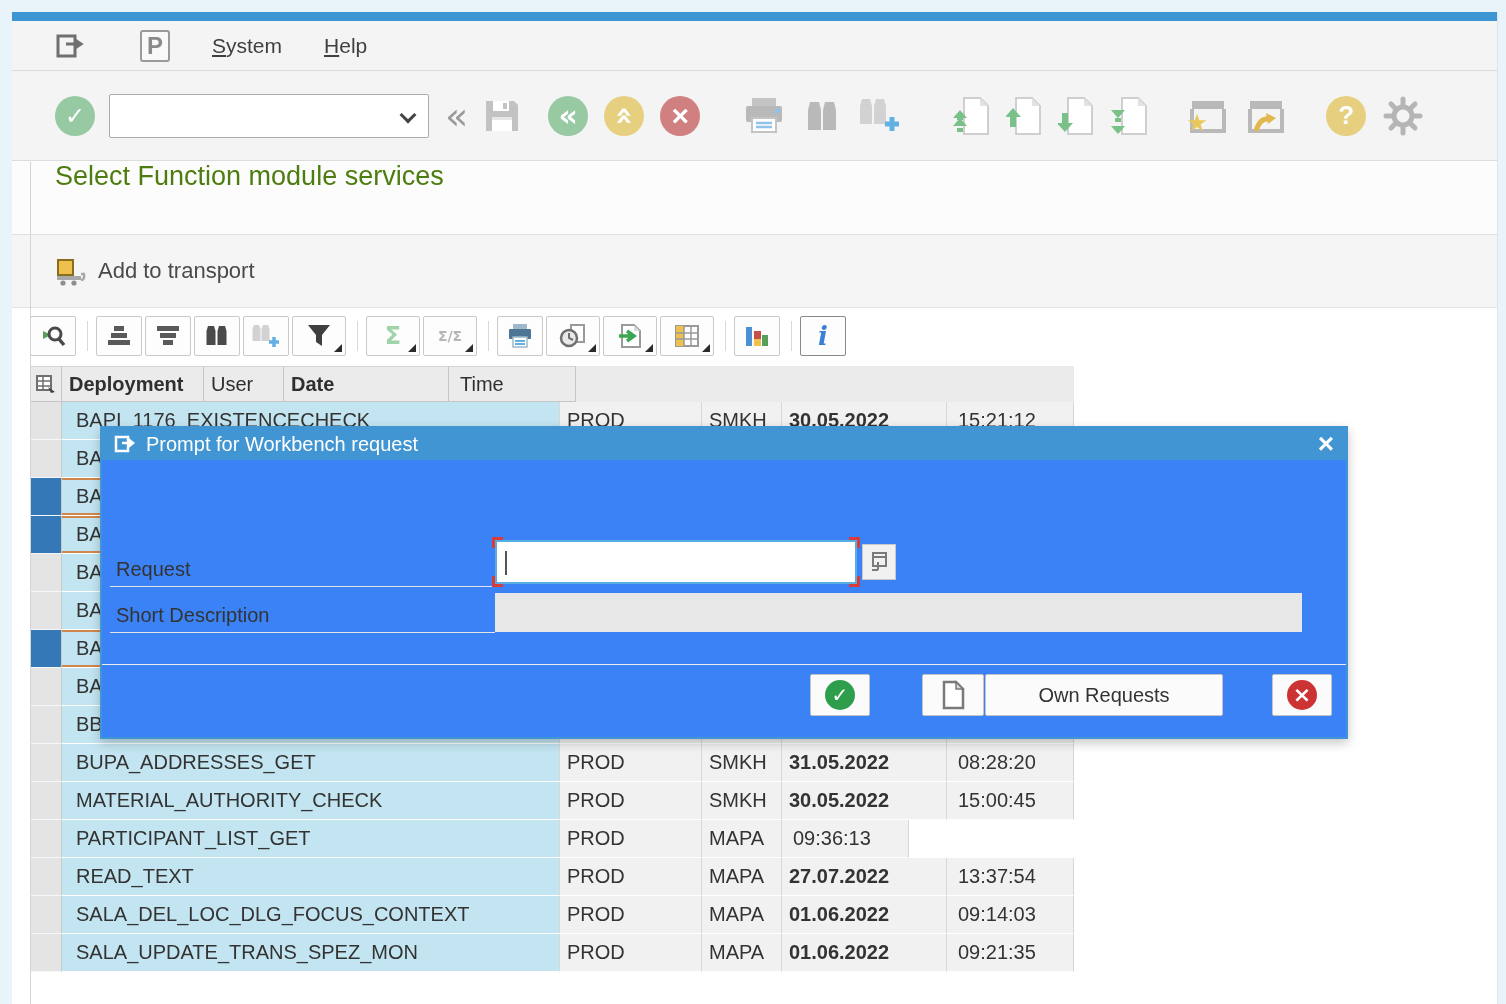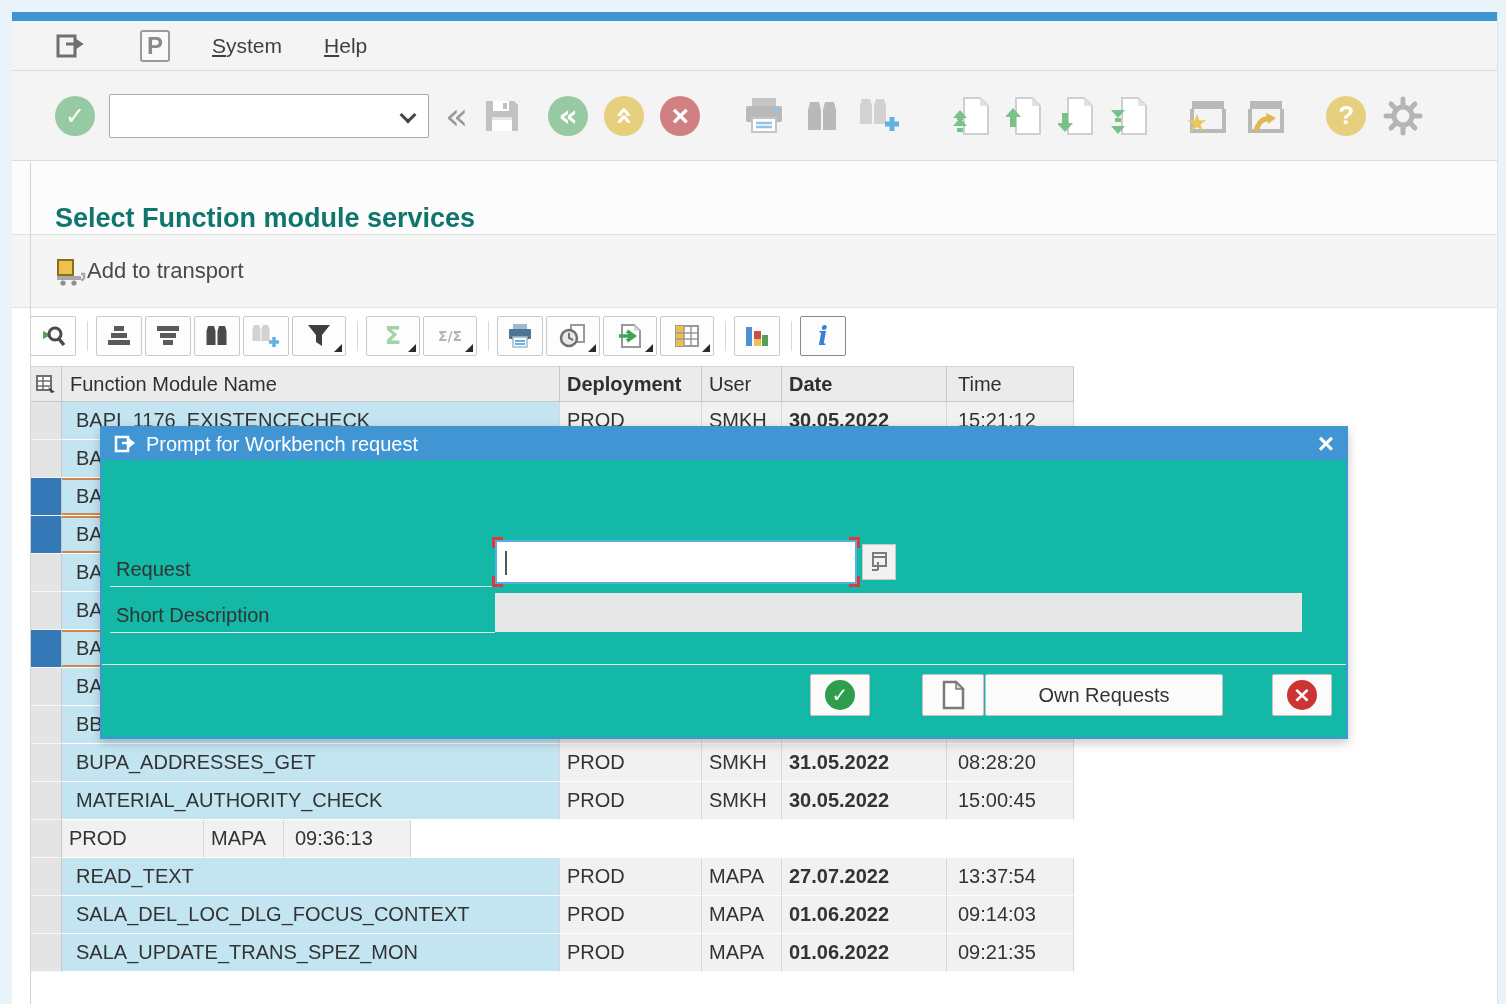--- a/index.html
+++ b/index.html
@@ -27,23 +27,23 @@
   .c-green { background:#97c9a2; }
   .c-yellow { background:#e7cf80; }
   .c-red { background:#d08080; }
   .chev { font-size:30px; line-height:1; font-family:"DejaVu Sans",sans-serif; }
   .combo { margin-left:14px; width:320px; height:44px; background:#fff; border:1px solid #ababab; border-radius:2px; position:relative; }
   .combo .dd { position:absolute; right:14px; top:14px; width:12px; height:12px; border-right:3px solid #444; border-bottom:3px solid #444; transform:rotate(45deg); }
   .tb-gray { color:#9a9a9a; font-size:38px; line-height:1; font-family:"DejaVu Sans",sans-serif; }
   .tbi { display:flex; align-items:center; justify-content:center; }
 
   
-  .screen-title { height:74px; background:#fcfcfc; border-bottom:1px solid #e0e0e0; display:flex; align-items:flex-end; font-size:27px; color:#0f766e; padding-left:43px;font-weight:bold; }
+  .screen-title { height:74px; background:#fcfcfc; border-bottom:1px solid #e0e0e0; display:flex; align-items:flex-start; font-size:27px; color:#4d7c0f; padding-left:43px; }
   .app-toolbar { height:73px; background:#f5f5f5; border-bottom:1px solid #e3e3e3; display:flex; align-items:center; padding-left:43px; font-size:22px; color:#4a4a4a; }
-  .app-btn { display:flex; align-items:center; gap:0; cursor:default; }
+  .app-btn { display:flex; align-items:center; gap:11px; cursor:default; }
 
   
   .content { position:relative; }
   .alv-toolbar { display:flex; align-items:center; height:48px; margin:4px 0 0 18px; }
   .alv-btn { width:46px; height:40px; background:#fdfdfd; border:1px solid #c9c9c9; border-radius:2px; margin-right:3px; position:relative; display:flex; align-items:center; justify-content:center; }
   .alv-btn.wide { width:54px; }
   .alv-sep { width:1px; height:30px; background:#d9d9d9; margin:0 8px; }
   .alv-dd { position:absolute; right:3px; bottom:3px; width:0; height:0; border-left:8px solid transparent; border-bottom:8px solid #2b2b2b; }
   .sigma { font-size:24px; font-weight:bold; color:#9fd3a8; font-family:"DejaVu Sans",sans-serif; }
   .sigma2 { font-size:14px; font-weight:bold; color:#b5b5b5; font-family:"DejaVu Sans",sans-serif; }
@@ -63,21 +63,21 @@
   .w-tim { width:127px; }
   .cell.sel { background:#e4e4e4; border-right:1px solid #c9c9c9; border-bottom:1px solid #f6f6f6; border-left:1px solid #c9c9c9; }
   .cell.name { background:#c3e5f1; border-right:1px solid #d8d8d8; border-bottom:1px solid #fff; padding-left:14px; color:#333; }
   .cell.gray { background:#f1f1f1; border-right:1px solid #d8d8d8; border-bottom:1px solid #fff; padding-left:7px; }
   .cell.tim2 { padding-left:11px; }
   .trow.selected .cell.sel { background:#3478b7; }
   .trow.selected .cell:not(.sel) { box-shadow: inset 0 2px 0 #d0874d, inset 0 -2px 0 #d0874d; }
   .frame-line { position:absolute; left:30px; top:162px; height:842px; width:1px; background:#d4d4d4; }
 
   
-  .dialog { position:absolute; left:100px; top:426px; width:1248px; height:313px; background:#14b8a6; border:2px solid #4195d2; box-shadow:0 4px 10px rgba(0,0,0,.22); }
+  .dialog { position:absolute; left:100px; top:426px; width:1248px; height:313px; background:#3b82f6; border:2px solid #4195d2; box-shadow:0 4px 10px rgba(0,0,0,.22); }
   .dlg-title { height:32px; background:#4195d2; color:#fff; font-size:20px; display:flex; align-items:center; padding-left:12px; gap:10px; position:relative; }
   .dlg-close { position:absolute; right:12px; top:0; height:32px; display:flex; align-items:center; color:#fff; font-size:28px; font-weight:bold; line-height:1; }
   .dlg-label { position:absolute; font-size:20px; color:#333; }
   .u-line { position:absolute; height:1px; background:#e4e4e4; }
   .req-field { position:absolute; left:393px; top:112px; width:362px; height:44px; background:#fff; border:2px solid #58aee0; }
   .caret { position:absolute; left:8px; top:9px; width:2px; height:24px; background:#555; }
   .ck { position:absolute; width:11px; height:11px; }
   .ck.tl { left:-5px; top:-5px; border-left:3px solid #d83b3b; border-top:3px solid #d83b3b; }
   .ck.tr { right:-5px; top:-5px; border-right:3px solid #d83b3b; border-top:3px solid #d83b3b; }
   .ck.bl { left:-5px; bottom:-5px; border-left:3px solid #d83b3b; border-bottom:3px solid #d83b3b; }
@@ -343,21 +343,20 @@
 
     <div class="grid">
       <div class="thead">
         <div class="hcell w-sel" style="justify-content:center;">
           <svg width="22" height="20" viewBox="0 0 22 20">
               <rect x="2" y="2" width="14" height="14" fill="#fff" stroke="#6f6f6f" stroke-width="2"></rect>
               <path d="M2 7 h14 M2 12 h14 M8 2 v14" stroke="#6f6f6f" stroke-width="1.5"></path>
               <path d="M13 13 l7 5 -4 1 z" fill="#3f3f3f"></path>
             </svg>
         </div>
-        <div class="hcell w-name" style="padding-left:8px;">Function Module Name</div>
         <div class="hcell w-dep" style="padding-left:7px;font-weight:bold;">Deployment</div>
         <div class="hcell w-usr" style="padding-left:7px;">User</div>
         <div class="hcell w-dat" style="padding-left:7px;">Date</div>
         <div class="hcell w-tim" style="padding-left:11px;">Time</div>
       </div>
       <div>
           <div class="trow">
             <div class="cell sel w-sel sel"></div>
             <div class="cell name w-name name">BAPI_1176_EXISTENCECHECK</div>
             <div class="cell gray w-dep">PROD</div>
@@ -440,20 +439,21 @@
           <div class="trow">
             <div class="cell sel w-sel sel"></div>
             <div class="cell name w-name name">MATERIAL_AUTHORITY_CHECK</div>
             <div class="cell gray w-dep">PROD</div>
             <div class="cell gray w-usr">SMKH</div>
             <div class="cell gray w-dat">30.05.2022</div>
             <div class="cell gray w-tim tim2">15:00:45</div>
           </div>
           <div class="trow">
             <div class="cell sel w-sel sel"></div>
+            <div class="cell name w-name name">PARTICIPANT_LIST_GET</div>
             <div class="cell gray w-dep">PROD</div>
             <div class="cell gray w-usr">MAPA</div>
             <div class="cell gray w-tim tim2">09:36:13</div>
           </div>
           <div class="trow">
             <div class="cell sel w-sel sel"></div>
             <div class="cell name w-name name">READ_TEXT</div>
             <div class="cell gray w-dep">PROD</div>
             <div class="cell gray w-usr">MAPA</div>
             <div class="cell gray w-dat">27.07.2022</div>

